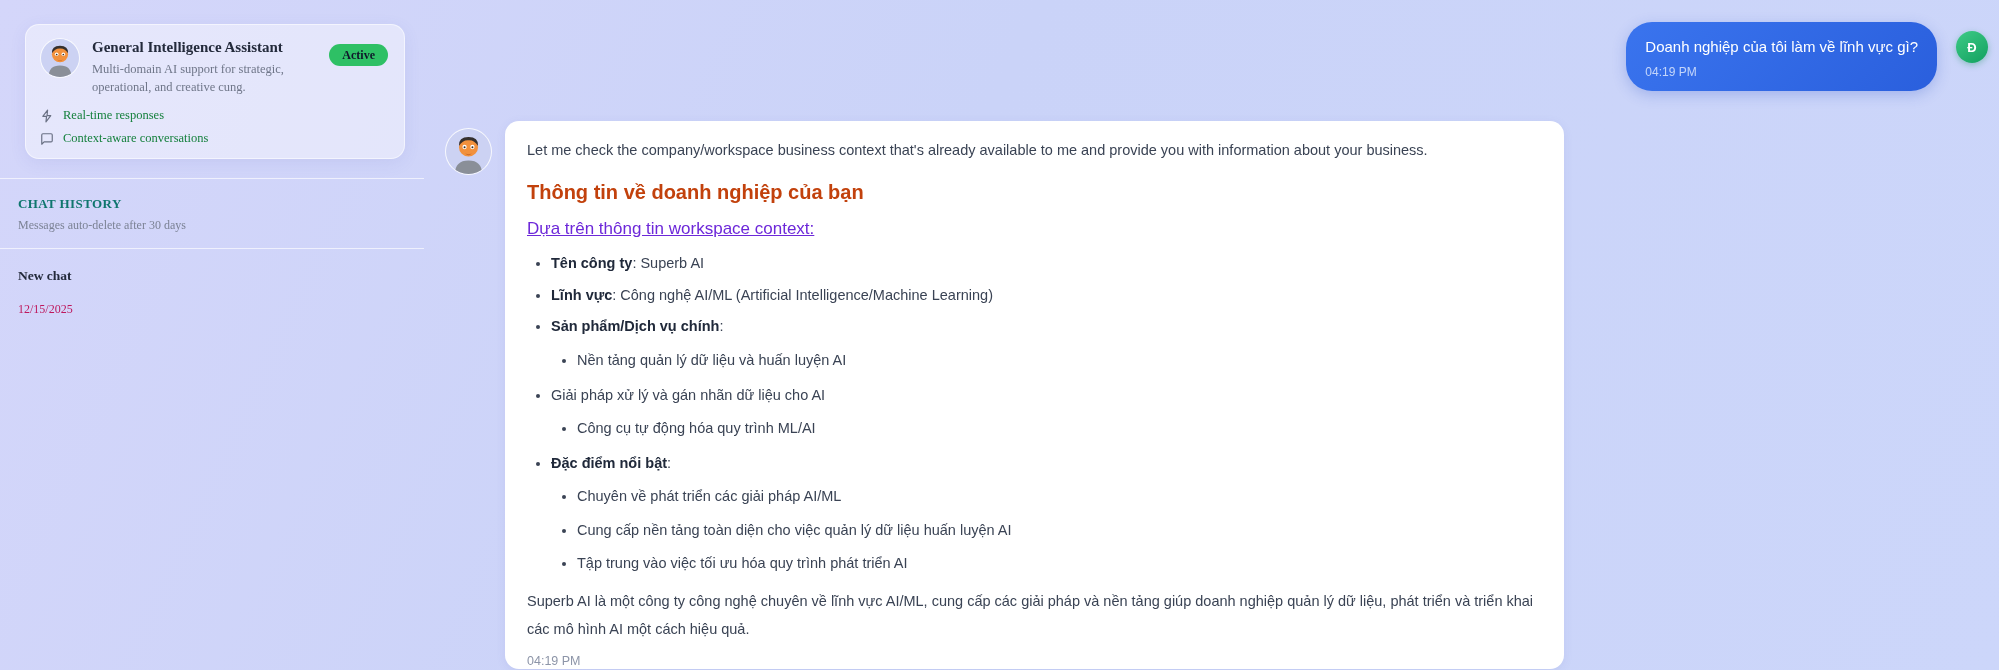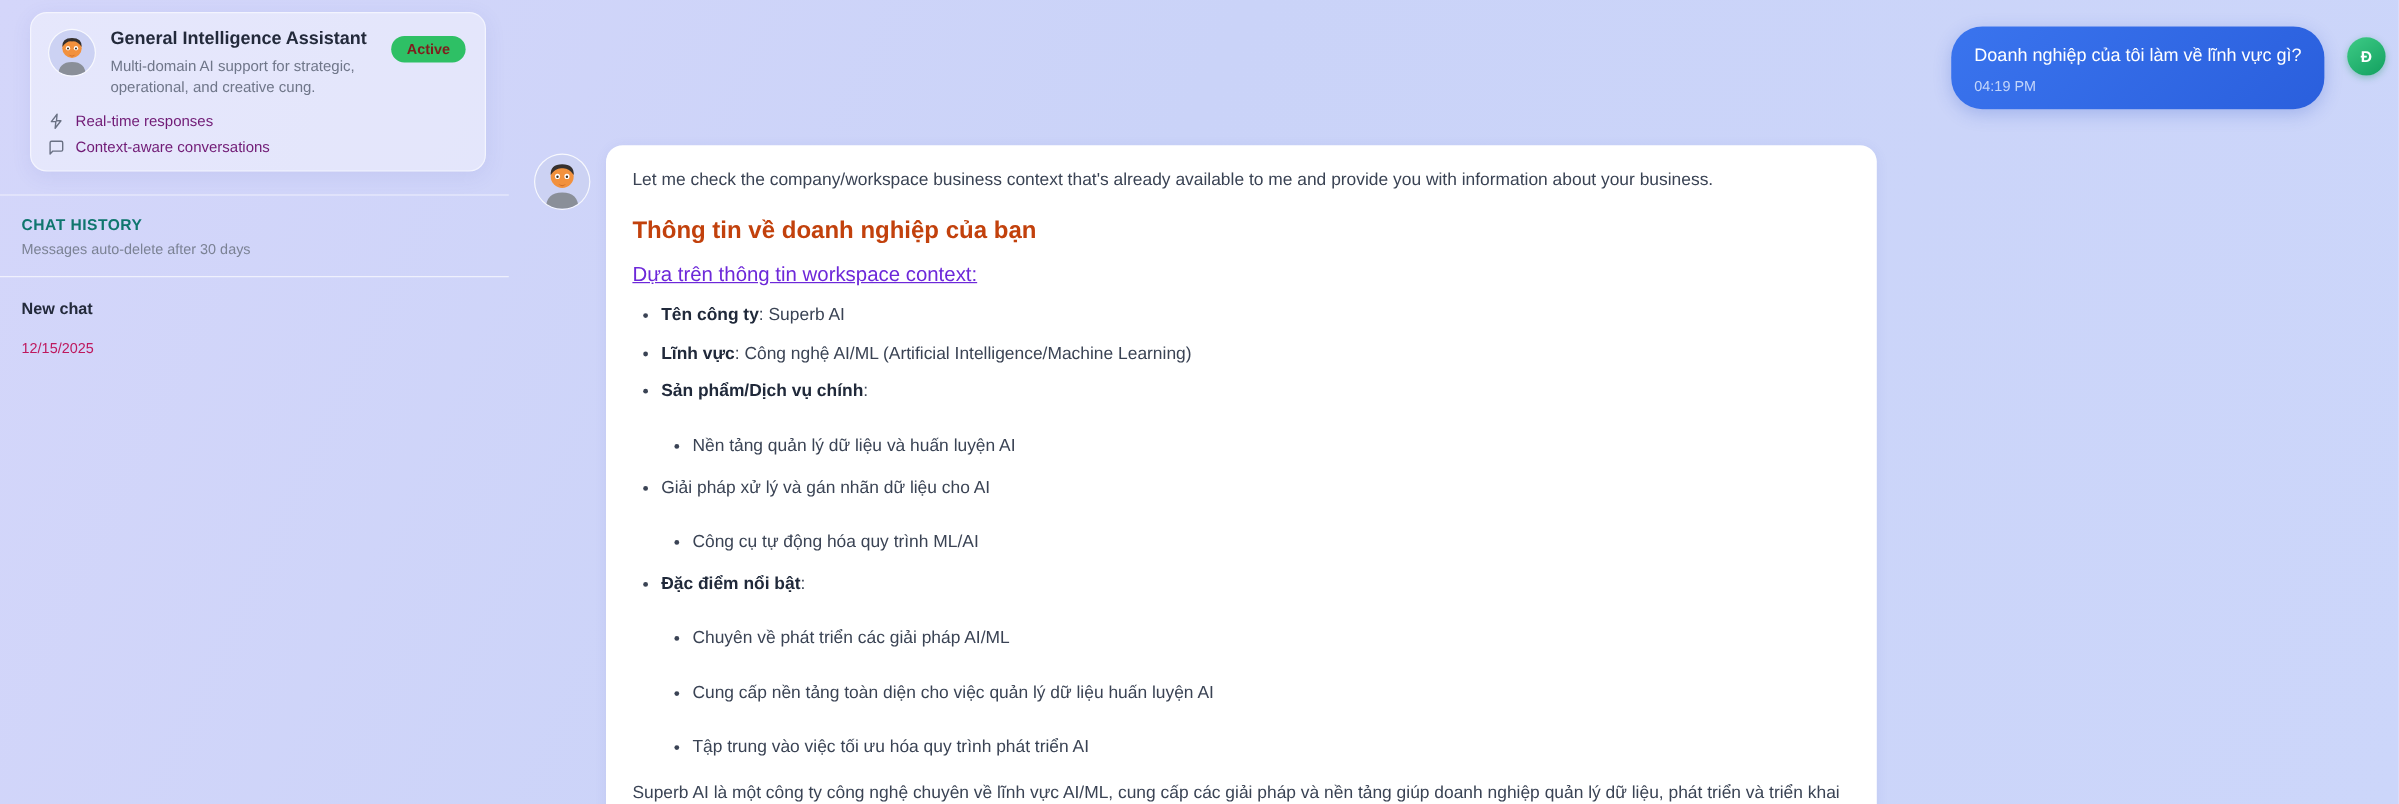--- a/index.html
+++ b/index.html
@@ -5,21 +5,21 @@
   * { margin:0; padding:0; box-sizing:border-box; }
   html,body { width:1999px; height:670px; overflow:hidden; }
   body {
     font-family: "Liberation Sans", "DejaVu Sans", sans-serif;
     background: linear-gradient(115deg, #d4d6fa 0%, #cad3f8 45%, #ccd6fa 100%);
     color:#3a4354;
   }
   .app { display:flex; width:100%; height:100%; }
 
   
-  .sidebar { width:424px; flex-shrink:0; padding-top:10px; }
+  .sidebar { width:424px; flex-shrink:0; padding-top:24px;font-family:Liberation Serif, serif; }
   .assistant-card {
     margin:0 19px 0 25px;
     background:rgba(255,255,255,0.42);
     border:1px solid rgba(255,255,255,0.55);
     border-radius:14px;
     padding:13px 16px 12px 14px;
     box-shadow:0 4px 16px rgba(90,100,190,0.10);
   }
   .card-head { display:flex; align-items:flex-start; }
   .avatar-circle {
@@ -27,26 +27,26 @@
     background:#cdd3f4;
     border:1px solid rgba(255,255,255,0.85);
     display:flex; align-items:center; justify-content:center;
     overflow:hidden; flex-shrink:0;
   }
   .av-40 { width:40px; height:40px; }
   .card-head-text { margin-left:12px; flex:1; min-width:0; }
   .card-title { font-size:15px; font-weight:700; color:#232a3b; line-height:1.25; }
   .card-subtitle { font-size:12.5px; color:#6f7689; line-height:1.45; margin-top:3px; max-width:205px; }
   .status-badge {
-    background:#2ec065; color:#7f1d1d; font-size:12px; font-weight:700;
+    background:#2ec065; color:#0f172a; font-size:12px; font-weight:700;
     border-radius:999px; padding:5px 13px; margin-left:8px; margin-top:6px;
     flex-shrink:0; line-height:1;
   }
   .feature-list { margin-top:12px; }
-  .feature-item { display:flex; align-items:center; margin-top:8px; color:#701a75; font-size:12.5px; }
+  .feature-item { display:flex; align-items:center; margin-top:8px; color:#15803d; font-size:12.5px; }
   .feature-item svg { margin-right:9px; flex-shrink:0; }
   .sb-divider { border:none; border-top:1px solid rgba(255,255,255,0.65); margin:19px 0 0 0; }
   .history-header { padding:17px 18px 15px 18px; }
   .history-title { font-size:13px; font-weight:700; color:#0f766e; letter-spacing:0.4px; }
   .history-subtitle { font-size:12px; color:#7b8294; margin-top:6px; }
   .chat-item { padding:19px 18px 16px 18px; cursor:pointer; }
   .chat-item-title { font-size:13.5px; font-weight:700; color:#232a3b; }
   .chat-item-date { font-size:12px; color:#be185d; margin-top:18px; }
 
   
@@ -73,21 +73,21 @@
     background:#ffffff; border-radius:14px; margin-left:13px;
     width:1059px; padding:19px 24px 1px 22px;
     box-shadow:0 2px 10px rgba(90,100,190,0.10);
   }
   .msg-intro { font-size:14.5px; color:#3a4354; line-height:1.5; }
   .msg-heading { font-size:20px; font-weight:700; color:#c2410c; margin-top:20px; }
   .msg-context { font-size:17px; color:#6d28d9; margin-top:15px;text-decoration:underline; }
   .msg-list { list-style:disc; padding-left:24px; margin-top:14px; font-size:14.5px; color:#3a4354; }
   .msg-list > li { margin-top:11px; line-height:1.42; }
   .msg-list ul { list-style:disc; padding-left:26px; margin:9px 0 14px 0; }
-  .msg-list ul li { margin-top:25px; line-height:1.42; }
+  .msg-list ul li { margin-top:13px; line-height:1.42; }
   .li-bold { font-weight:700; color:#20293a; }
   .msg-summary { font-size:14.5px; color:#3a4354; line-height:1.9; margin-top:14px; }
   .msg-time { font-size:12.5px; color:#8d95a8; margin-top:11px; }
 </style>
 </head>
 <body>
 
 <div class="app">
 
   <aside class="sidebar">

